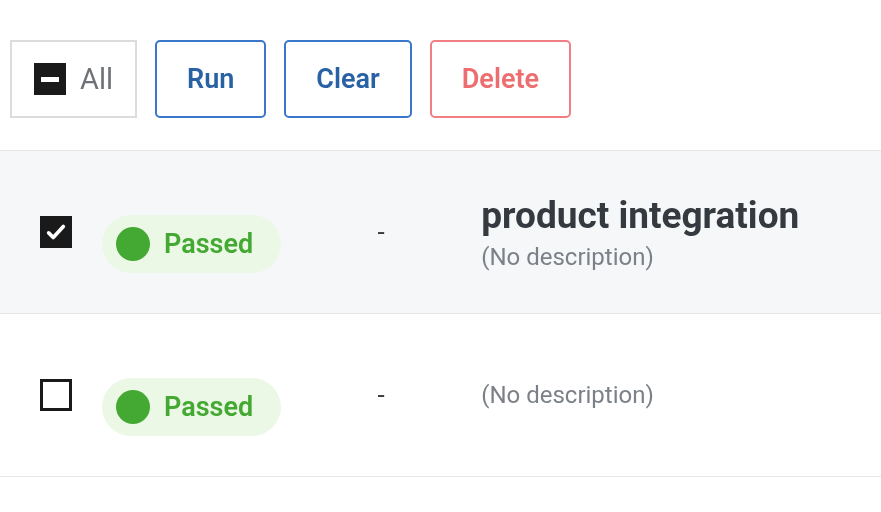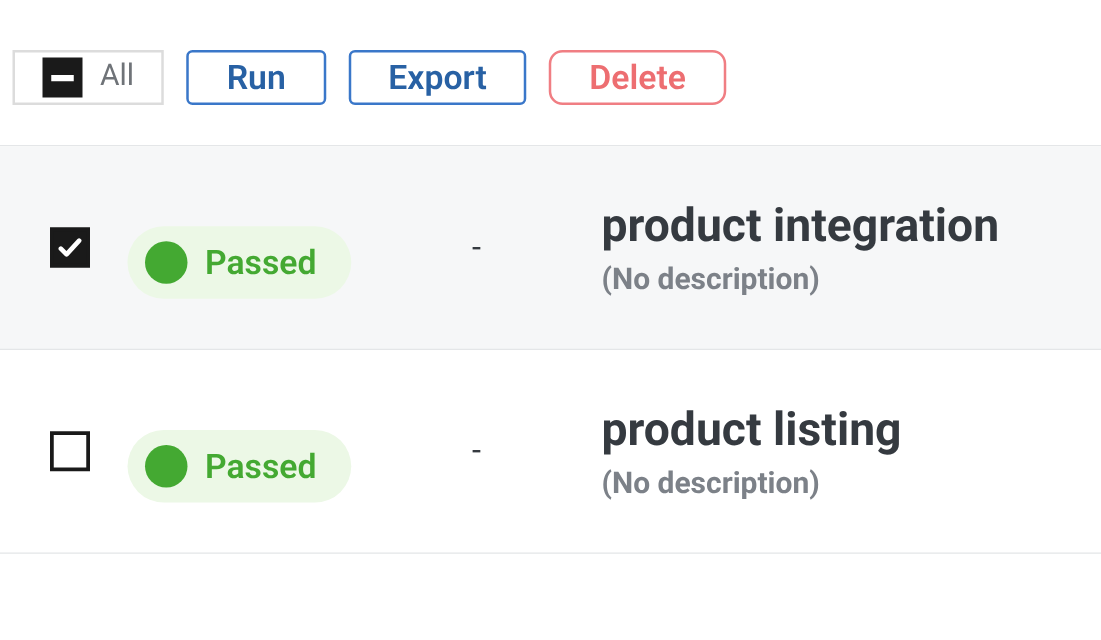--- a/index.html
+++ b/index.html
@@ -13,25 +13,26 @@
 
     .toolbar {
       display: flex;
       gap: 18px;
       padding: 40px 10px 32px 10px;
       align-items: stretch;
     }
 
     .select-group {
       display: flex;
+      align-items: center;
       gap: 14px;
       border: 2px solid #dcdcdc;
       background: #ffffff;
-      padding: 4px 22px;
-      font-size: 24px;
+      padding: 20px 22px;
+      font-size: 29px;
     }
 
     .indeterminate-box {
       width: 32px;
       height: 32px;
       background: #1a1a1a;
       display: flex;
       align-items: center;
       justify-content: center;
       flex-shrink: 0;
@@ -66,21 +67,20 @@
       border-radius: 5px;
       cursor: pointer;
       display: flex;
       align-items: center;
       justify-content: center;
       font-family: inherit;
     }
     .action-btn.delete {
       border-color: #f07e83;
       color: #ed6e71;
-      border-radius: 11px;
     }
 
     .rows {
       border-top: 1px solid #e4e6e8;
     }
 
     .row {
       display: flex;
       align-items: center;
       gap: 30px;
@@ -156,35 +156,35 @@
       gap: 6px;
     }
     .title {
       color: #353a40;
       font-size: 37px;
       font-weight: 700;
     }
     .desc {
       color: #7c8188;
       font-size: 24px;
-      font-weight: 700;
+      font-weight: 400;
     }
   </style>
 </head>
 <body>
 
 <div class="toolbar">
   <div class="select-group">
     <div class="indeterminate-box">
       <span></span>
     </div>
     <span class="all-label">All</span>
   </div>
   <button class="action-btn">Run</button>
-  <button class="action-btn">Export</button>
+  <button class="action-btn">Clear</button>
   <button class="action-btn delete">Delete</button>
 </div>
 
 <div class="rows">
 
   <div class="row selected">
     <div class="checkbox checked">
       <svg viewBox="0 0 24 24">
           <polyline points="4 13 9 18 20 6"></polyline>
         </svg>
@@ -203,18 +203,17 @@
   <div class="row">
     <div class="checkbox">
       
     </div>
     <div class="status-pill">
       <span class="status-dot"></span>
       <span class="status-label">Passed</span>
     </div>
     <div class="dash">-</div>
     <div class="content">
-      <div class="title">product listing</div>
       <div class="desc">(No description)</div>
     </div>
   </div>
 
 </div>
 
 </body></html>

